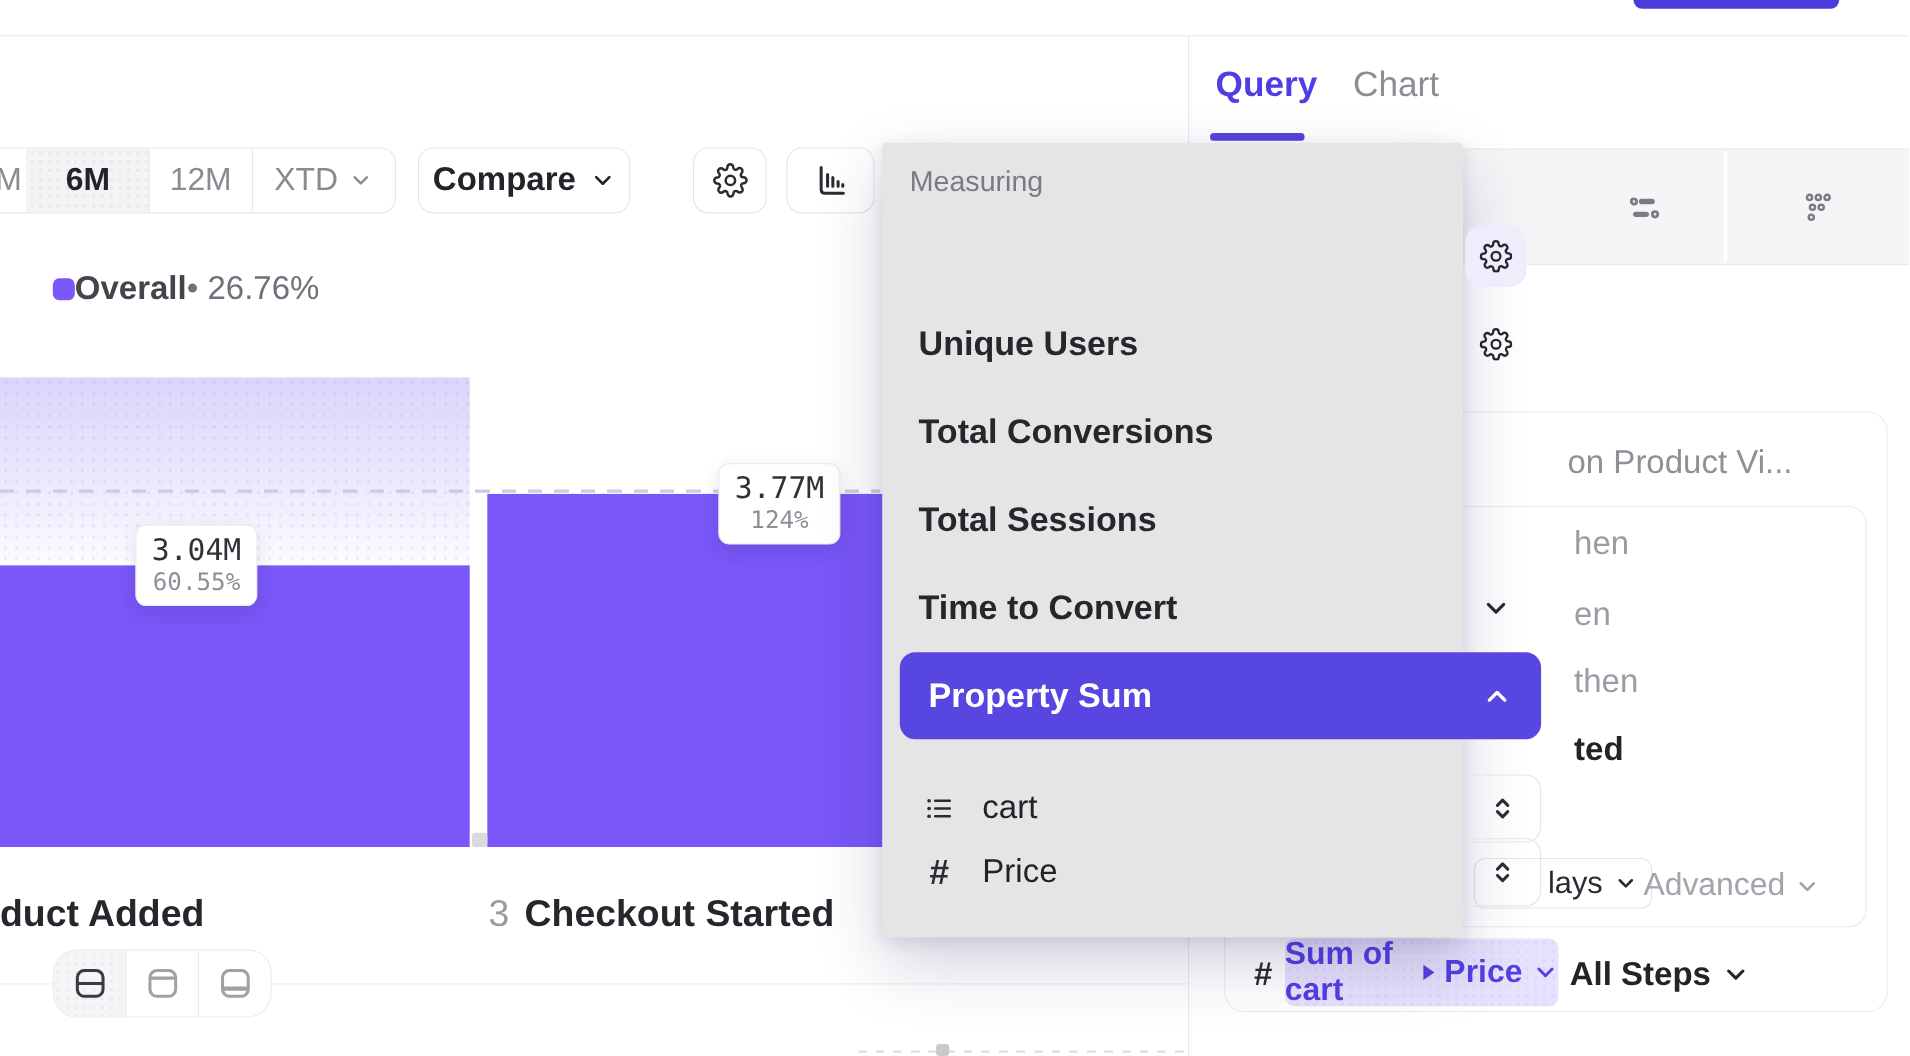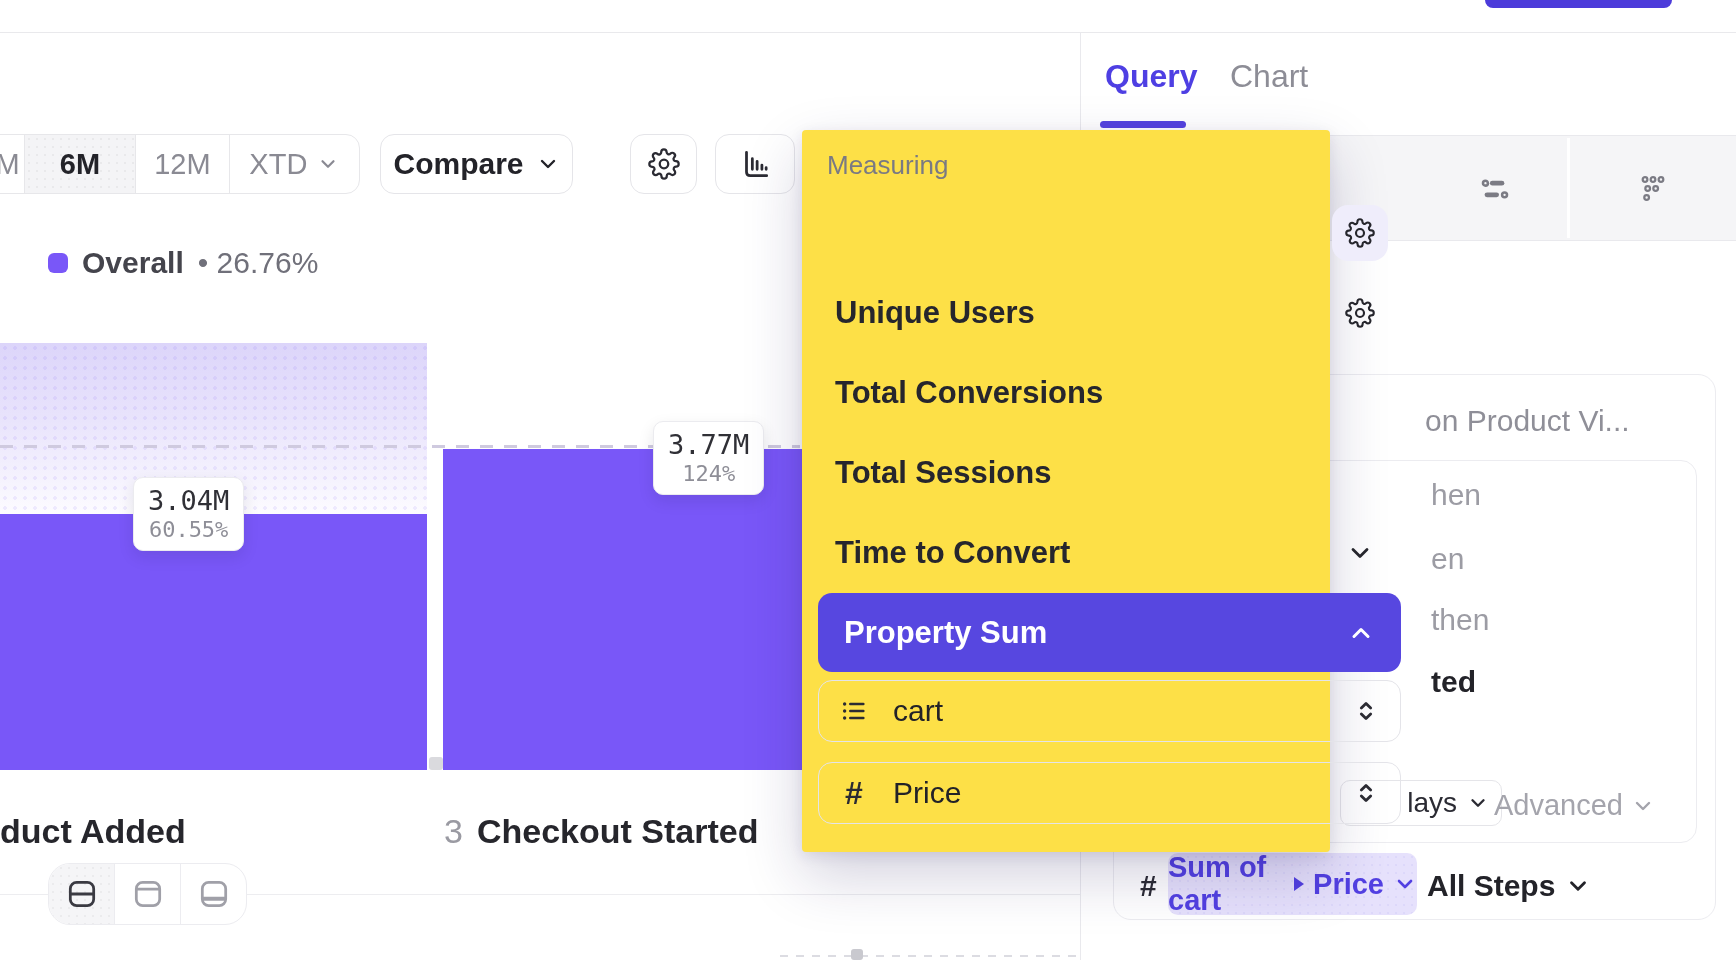--- a/index.html
+++ b/index.html
@@ -23,42 +23,42 @@
     background-image:radial-gradient(circle, rgba(0,0,0,0.045) 1.4px, transparent 1.4px);background-size:8px 8px;}
   .seg .chev{margin-left:10px;}
   .btn{border:1.5px solid #e5e5e9;border-radius:14px;background:#fff;box-sizing:border-box;
        display:flex;align-items:center;justify-content:center;}
   .compare-btn{left:380px;top:134px;width:193px;height:60px;gap:12px;font-size:30px;font-weight:600;color:#232329;}
   .icon-btn{width:70px;height:60px;color:#2b2b33;}
   .gear-btn{left:630px;top:134px;width:67px;}
   .chart-type-btn{left:715px;top:134px;width:80px;}
 
   
-  .legend{left:48px;top:246px;gap:14px;font-size:30px;}
+  .legend{left:48px;top:246px;font-size:30px;}
   .legend-swatch{width:20px;height:20px;border-radius:6px;background:#7957f8;}
   .legend-name{color:#44444c;font-weight:600;}
   .legend-val{color:#70707a;}
 
   
   .bar-light{left:0;top:343px;width:427px;height:171px;
     background:
       radial-gradient(circle, rgba(121,87,248,0.10) 1.6px, transparent 1.6px),
       linear-gradient(180deg,#dcd5fa 0%,#e9e4fc 45%,#f7f5fe 85%,#fdfcff 100%);
     background-size:10px 10px,100% 100%;}
   .ref-dash{left:0;top:445px;width:800px;height:3px;
     background:repeating-linear-gradient(90deg,#cfcadf 0 13px,transparent 13px 24px);}
   .bar{background:#7957f8;}
   .bar1{left:0;top:514px;width:427px;height:256px;}
   .bar2{left:443px;top:449px;width:437px;height:321px;}
   .gap-notch{left:429px;top:757px;width:14px;height:13px;background:#dadade;border-radius:3px;}
   .tooltip{background:#fff;border:1px solid #ebebef;border-radius:10px;box-shadow:0 6px 16px rgba(20,20,40,.10);
     padding:7px 14px;text-align:center;font-family:"DejaVu Sans Mono",monospace;}
   .tt-val{font-size:27px;color:#303036;line-height:32px;}
   .tt-pct{font-size:22px;color:#8e8e97;line-height:26px;}
-  .tooltip1{left:133px;top:477px;}
+  .tooltip1{left:123px;top:477px;}
   .tooltip2{left:653px;top:421px;}
   .step-label{top:812px;font-size:34px;font-weight:600;color:#26262c;white-space:nowrap;}
   .step-label .num{color:#9a9aa2;font-weight:400;margin-right:14px;}
   .label1{left:0;}
   .label2{left:444px;}
 
   
   .section-line{left:0;top:894px;width:1080px;height:1px;background:#ededf0;}
   .toggle-group{left:48px;top:863px;width:199px;height:62px;border:1.5px solid #ececf0;border-radius:22px;
      background:#fff;display:flex;box-sizing:border-box;overflow:hidden;}
@@ -96,34 +96,34 @@
      gap:10px;padding-right:12px;font-size:28px;color:#2b2b33;}
   .advanced{left:1494px;top:789px;gap:8px;font-size:29px;color:#a4a4ac;}
   .hash-sign{left:1140px;top:869px;font-size:30px;font-weight:600;color:#2b2b33;}
   .chip{left:1168px;top:853px;width:249px;height:62px;border-radius:10px;background:#e6e1fc;
      display:flex;align-items:center;justify-content:center;gap:9px;color:#5240e2;font-size:29px;font-weight:600;
      background-image:radial-gradient(circle, rgba(82,64,226,0.06) 1.4px, transparent 1.4px);background-size:8px 8px;}
   .chip .tri{width:0;height:0;border-left:10px solid #5240e2;border-top:7px solid transparent;border-bottom:7px solid transparent;}
   .all-steps{left:1427px;top:869px;gap:10px;font-size:30px;font-weight:600;color:#232329;}
 
   
-  .dropdown{left:802px;top:130px;width:528px;height:722px;background:#fde047;border-radius:4px;
+  .dropdown{left:802px;top:130px;width:528px;height:722px;background:#e5e5e5;border-radius:4px;
      box-shadow:0 24px 60px rgba(35,25,90,.20),0 4px 14px rgba(35,25,90,.10);z-index:50;}
   .dd-title{position:absolute;left:25px;top:20px;font-size:26px;color:#7a7a83;}
   .dd-item{position:absolute;left:0;width:615px;height:80px;display:flex;align-items:center;
      padding-left:33px;padding-right:29px;box-sizing:border-box;font-size:31px;font-weight:600;color:#26262d;}
   .dd-item .grow{flex:1;}
   .gear-wrap{width:56px;height:56px;display:flex;align-items:center;justify-content:center;border-radius:16px;color:#26262d;}
   .gear-wrap.hl{background:#efedfb;}
   .dd-selected{position:absolute;left:16px;top:463px;width:583px;height:79px;border-radius:14px;background:#5747e0;
      display:flex;align-items:center;padding:0 26px;box-sizing:border-box;color:#fff;font-size:31px;font-weight:600;}
   .dd-input{position:absolute;left:16px;width:583px;height:62px;border:1.5px solid #e4e4e9;border-radius:14px;
      display:flex;align-items:center;padding:0 20px;box-sizing:border-box;font-size:30px;color:#222228;gap:24px;}
   .dd-input .grow{flex:1;}
-  .input-cart{top:550px;}
+  .input-cart{top:574px;}
   .input-price{top:632px;}
   .hash-icon{font-size:32px;font-weight:600;color:#2b2b33;width:30px;text-align:center;}
 </style>
 </head>
 <body>
 
 <div class="app">
 
   <div class="abs top-divider"></div>
   <div class="abs top-btn-partial"></div>

